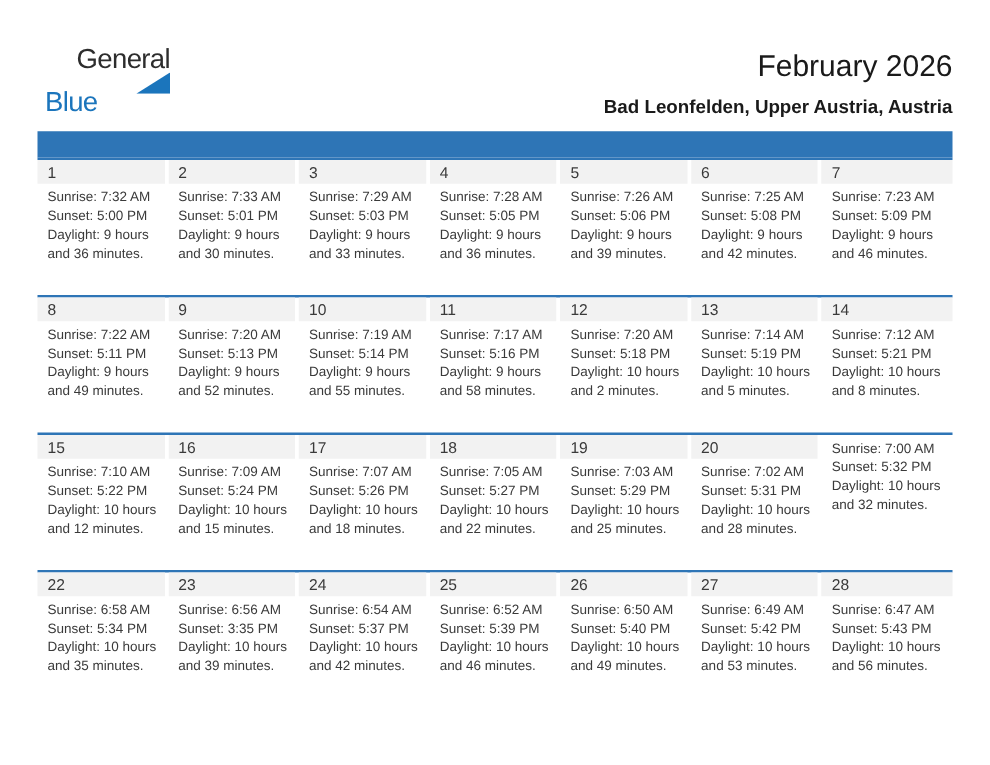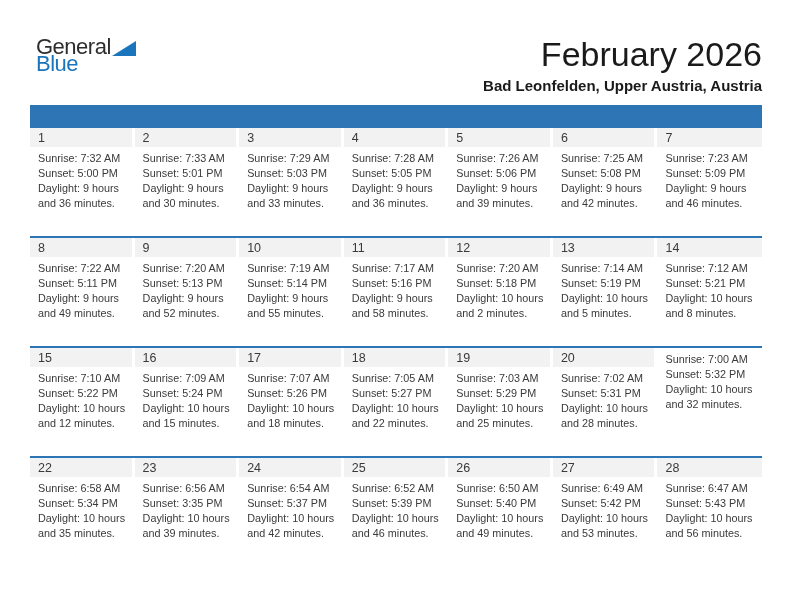--- a/index.html
+++ b/index.html
@@ -7,33 +7,33 @@
     position: relative;
     width: 792px;
     height: 612px;
     background: #ffffff;
     font-family: "Liberation Sans", sans-serif;
     overflow: hidden;
   }
 
   
   .logo { position: absolute; left: 36px; top: 36px; width: 100px; }
-  .logo-top { display: flex; align-items: flex-end; }
+  .logo-top { display: flex; align-items: flex-end; flex-direction: column; }
   .logo-general {
     font-size: 22px; line-height: 22px; color: #2d2d2d; letter-spacing: -0.5px;
   }
   .logo-triangle-svg { display: block; margin-left: 1px; margin-bottom: 1px; }
   .logo-blue {
     font-size: 22px; line-height: 20px; color: var(--brand_blue, #1b75bc);
     text-align: left; margin-top: -4px; padding-right: 4px; letter-spacing: -0.5px;
   }
 
   
   .title-block { position: absolute; right: 30px; top: 40px; text-align: right; }
-  .title { font-size: 34px; color: #1a1a1a; line-height: 28px; }
+  .title { font-size: 24px; color: #1a1a1a; line-height: 28px; }
   .subtitle { font-size: 15px; font-weight: bold; color: #1a1a1a; margin-top: 9px; text-align: right; }
 
   
   .calendar { position: absolute; left: 30px; top: 105px; width: 732px; }
   .weekday-row {
     display: flex; background: var(--header_blue, #2e75b6); height: 21px; align-items: center;
   }
   .weekday-cell {
     flex: 1; color: #ffffff; font-size: 11.5px; padding-left: 8px;
     white-space: nowrap; overflow: hidden; margin-top: 48px;

